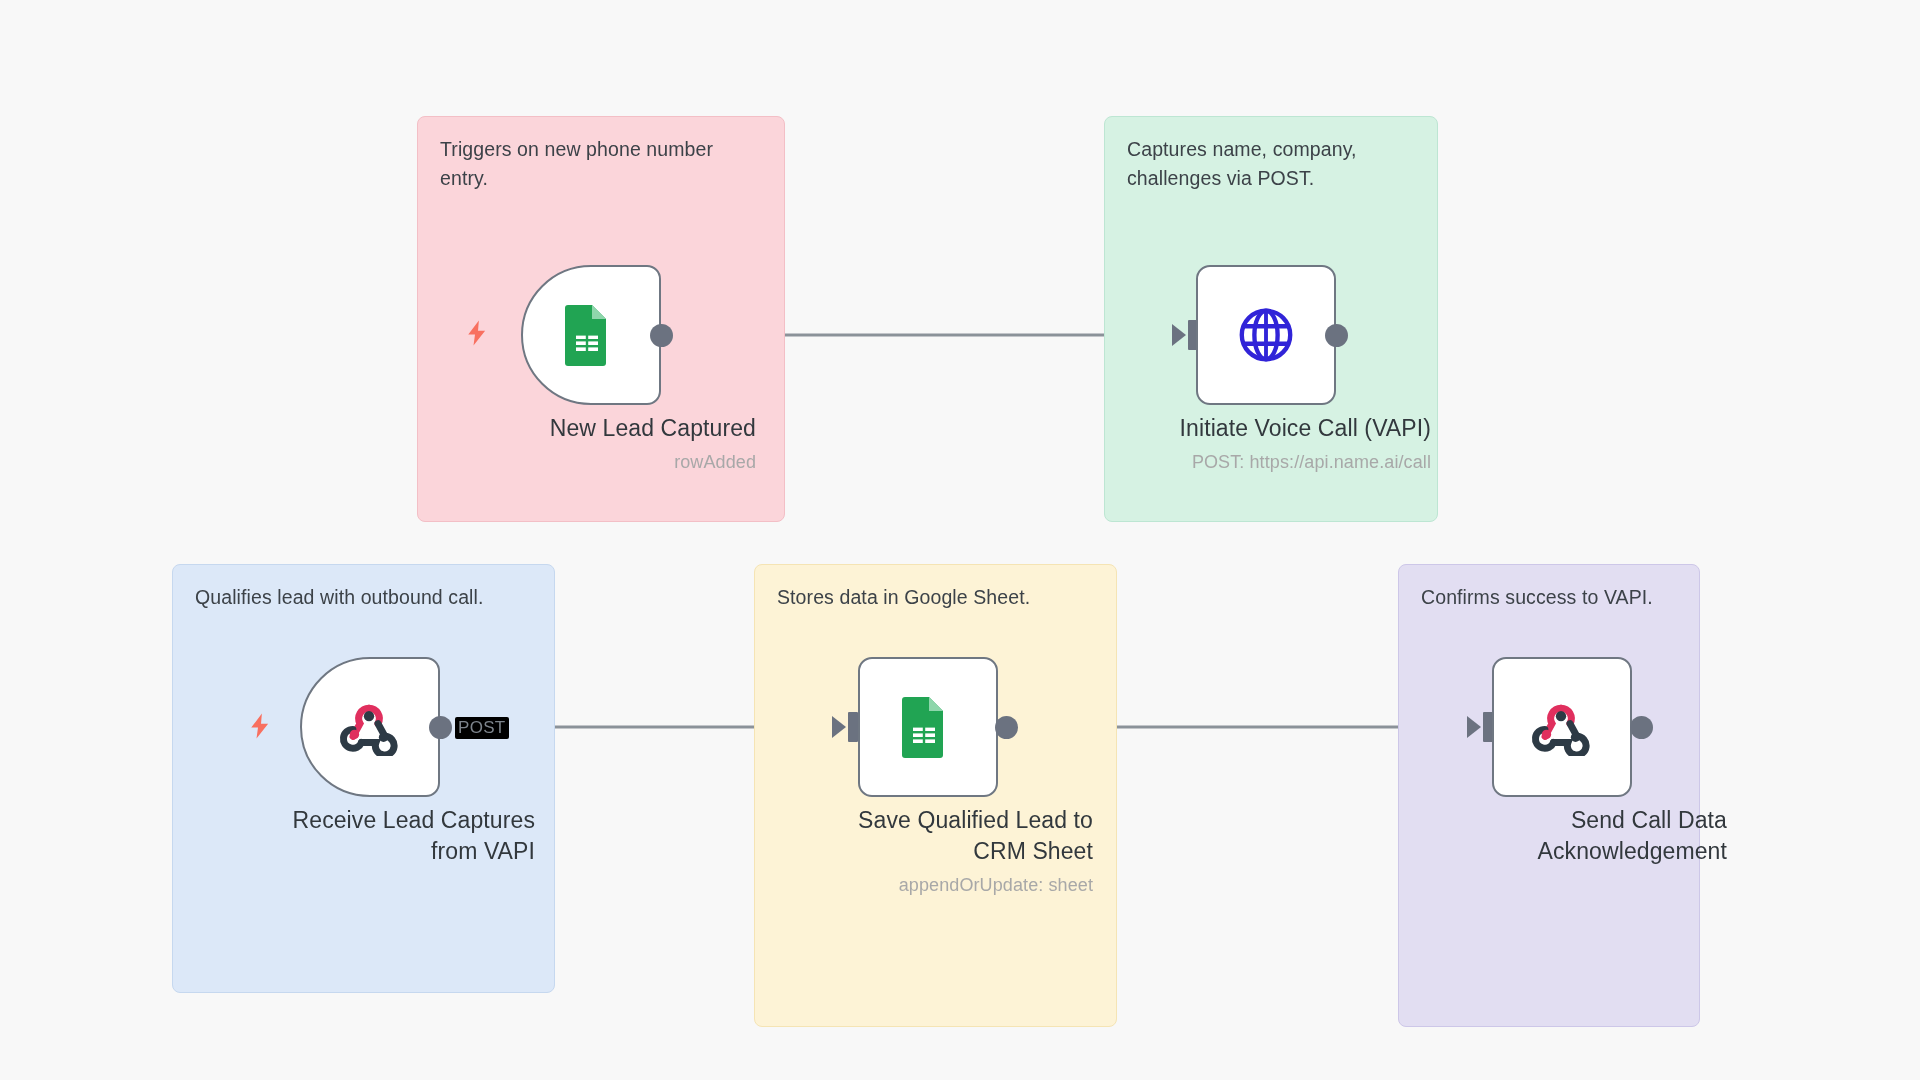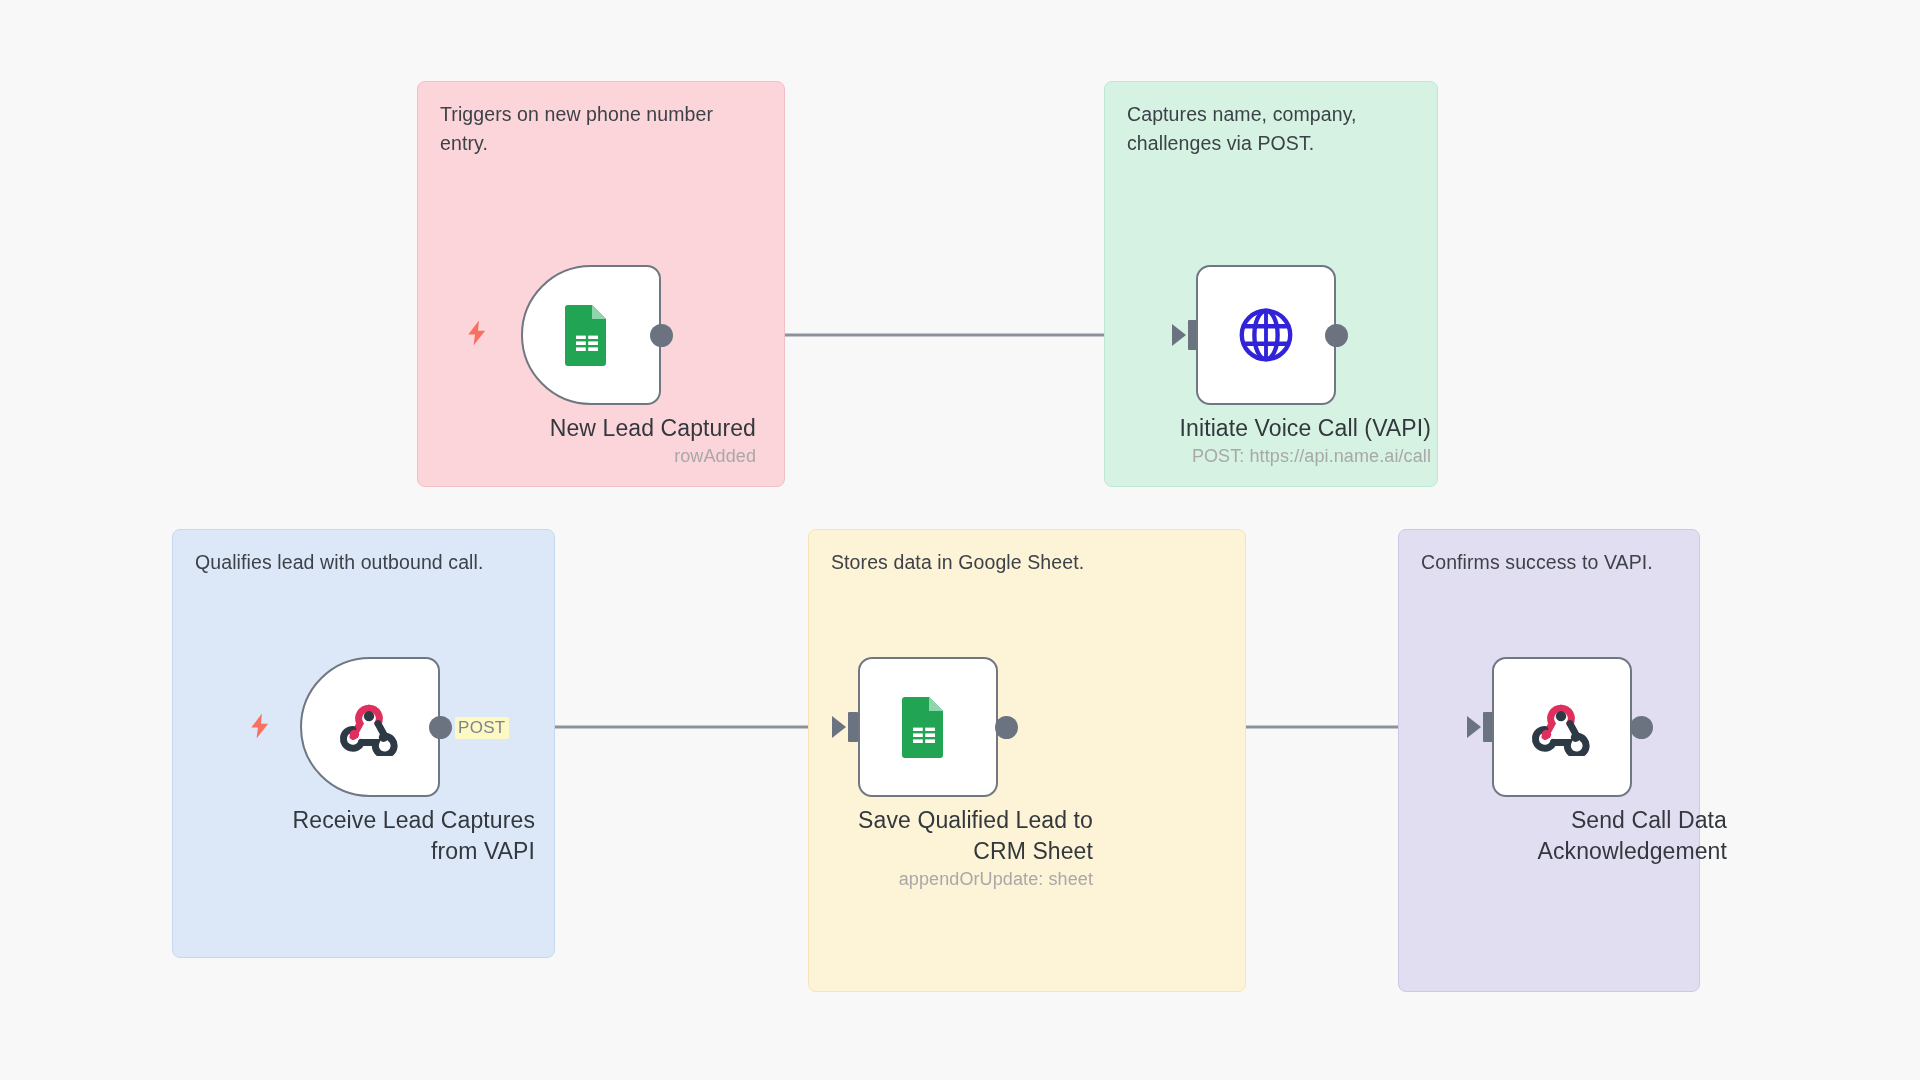--- a/index.html
+++ b/index.html
@@ -19,20 +19,21 @@
     height: 1080px;
     background: #f8f8f8;
   }
 
   
   .group {
     position: absolute;
     border-radius: 8px;
     box-sizing: border-box;
     border: 1px solid rgba(0,0,0,0.06);
+    margin-top: 35px;
   }
   .group-note {
     position: absolute;
     left: 22px;
     top: 18px;
     right: 20px;
     font-size: 19.5px;
     line-height: 29px;
     color: #3c4248;
     letter-spacing: 0.1px;
@@ -76,21 +77,21 @@
     text-align: right;
     color: #2f3438;
   }
   .node-title {
     font-size: 23px;
     line-height: 31px;
     color: #32383d;
     letter-spacing: 0.1px;
   }
   .node-sub {
-    margin-top: 0;
+    margin-top: 6px;
     font-size: 18px;
     line-height: 24px;
     color: #a8a8a8;
     letter-spacing: 0.1px;
   }
 
   
   .port-out {
     position: absolute;
     width: 23px;
@@ -119,21 +120,21 @@
     width: 30px;
     height: 36px;
   }
 
   
   .edge-label {
     position: absolute;
     font-size: 17px;
     line-height: 20px;
     color: #7d848c;
-    background: #fef9c3;
+    background: #000000;
     padding: 1px 3px;
     border-radius: 2px;
     letter-spacing: 0.3px;
   }
 </style>
 </head>
 <body>
 
 <div id="canvas">
 
@@ -153,21 +154,21 @@
 
   <div class="group" style="left:172px; top:529px; width:383px; height:429px; background:#dce8f8; border-color:#c6d8ef;">
     <div class="group-note">Qualifies lead with outbound call.</div>
   </div>
 
   <div class="group" style="left:1104px; top:81px; width:334px; height:406px; background:#d6f2e3; border-color:#bde6d3;">
     <div class="group-note">Captures name, company,
 challenges via POST.</div>
   </div>
 
-  <div class="group" style="left:808px; top:529px; width:438px; height:463px; background:#fdf3d6; border-color:#f5e4b4;">
+  <div class="group" style="left:754px; top:529px; width:363px; height:463px; background:#fdf3d6; border-color:#f5e4b4;">
     <div class="group-note">Stores data in Google Sheet.</div>
   </div>
 
   <div class="group" style="left:1398px; top:529px; width:302px; height:463px; background:#e2def2; border-color:#cdc7e8;">
     <div class="group-note">Confirms success to VAPI.</div>
   </div>
 
   <div class="bolt" style="left:462px; top:315px;">
     <svg viewBox="0 0 24 24" width="30" height="36">
         <path d="M13.5 2 L5 13.2 H10.4 L9.2 22 L18.5 10.2 H12.8 Z" fill="#f87060"></path>

